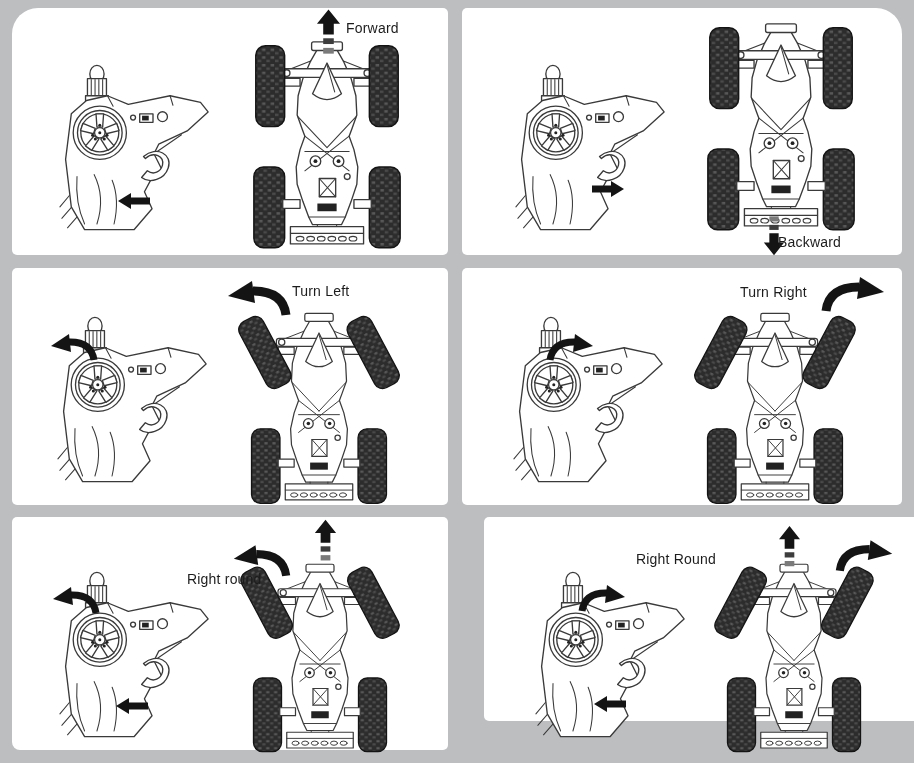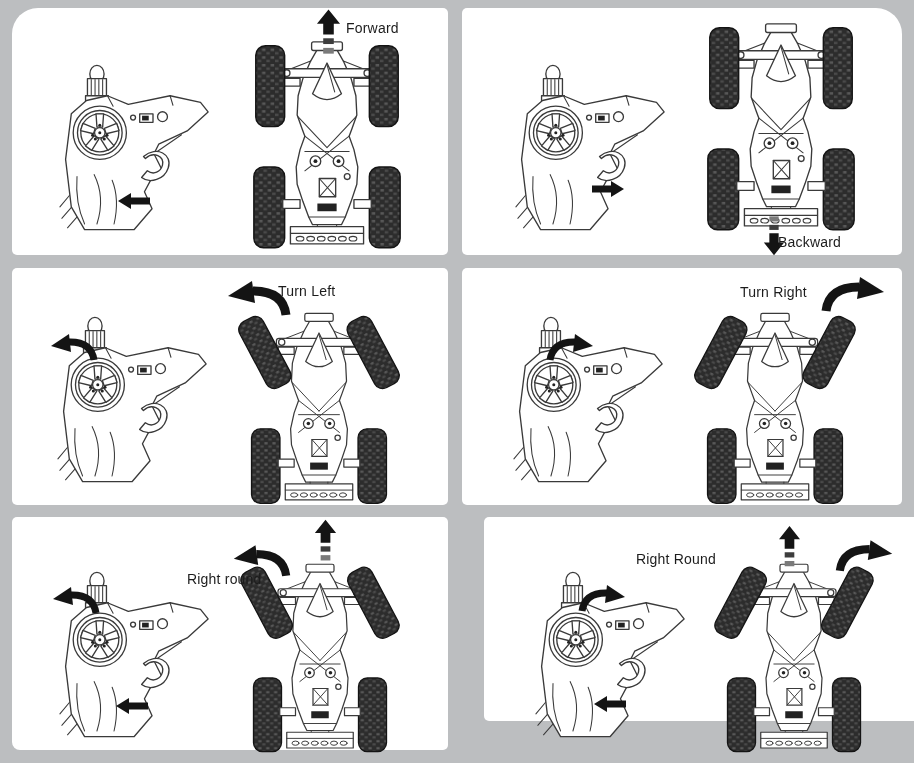--- a/index.html
+++ b/index.html
@@ -32,21 +32,21 @@
   #p2 .tx{left:52px;top:56px;width:152px;height:168px}
   #p2 .car{left:242px;top:8px;width:154px;height:212px}
   #p2 .a-trig{left:130px;top:173px;width:32px;height:16px}
   #p2 .a-down{left:301px;top:206px;width:22px;height:42px}
   #p2 .lbl{left:316px;top:226px}
 
   #p3 .tx{left:44px;top:48px;width:152px;height:168px}
   #p3 .car{left:236px;top:38px;width:142px;height:196px}
   #p3 .a-steer{left:38px;top:66px;width:46px;height:28px}
   #p3 .a-curve{left:214px;top:12px;width:62px;height:36px}
-  #p3 .lbl{left:266px;top:15px}
+  #p3 .lbl{left:280px;top:15px}
 
   #p4 .tx{left:50px;top:48px;width:152px;height:168px}
   #p4 .car{left:242px;top:38px;width:142px;height:196px}
   #p4 .a-steer{left:86px;top:66px;width:46px;height:28px}
   #p4 .a-curve{left:362px;top:8px;width:62px;height:36px}
   #p4 .lbl{left:278px;top:16px}
 
   #p5 .tx{left:46px;top:54px;width:152px;height:168px}
   #p5 .car{left:238px;top:40px;width:140px;height:193px}
   #p5 .a-steer{left:40px;top:70px;width:46px;height:28px}

